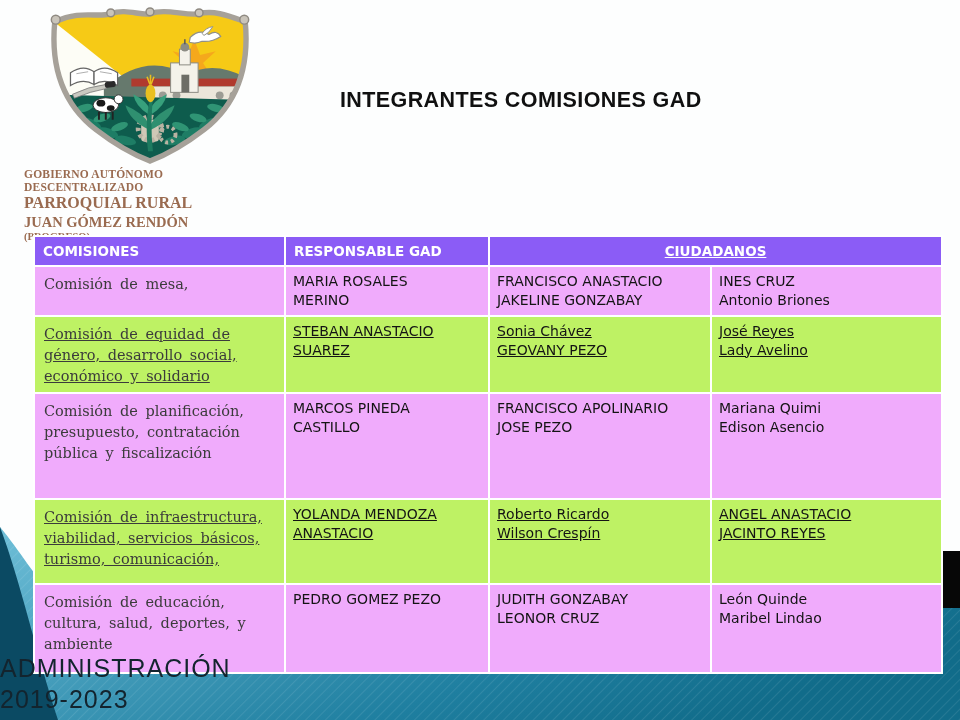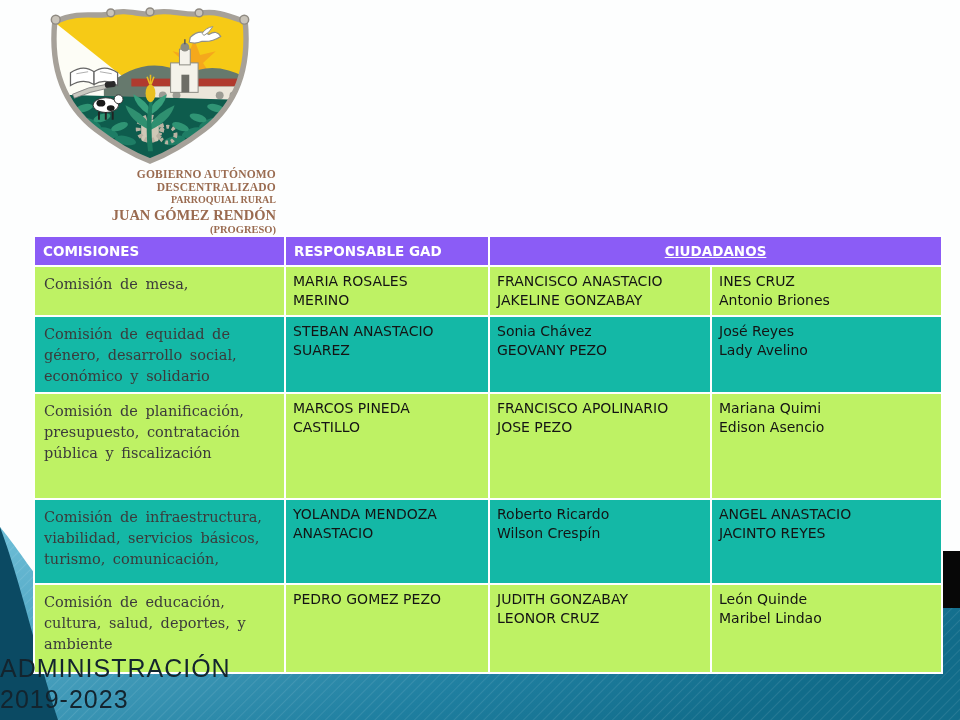--- a/index.html
+++ b/index.html
@@ -7,25 +7,25 @@
     position:relative; width:960px; height:720px; margin:0 auto;
     background:#fdfefe; overflow:hidden;
     font-family:"Liberation Sans", sans-serif;
   }
 
   
   .bottom-band { position:absolute; left:0; top:520px; width:960px; height:200px; }
   .black-box { position:absolute; left:940px; top:551px; width:20px; height:57px; background:#070707; }
 
   
-  .logo { position:absolute; left:24px; top:4px; width:252px; text-align:right; }
+  .logo { position:absolute; left:24px; top:4px; width:252px; text-align:left; }
   .logo svg.shield { display:block; margin:0 auto; }
   .logo-text { margin-top:2px; font-family:"Liberation Serif", serif; font-weight:bold; color:#9a6b50; line-height:1.15; }
   .logo-text .l1 { font-size:11.5px; letter-spacing:0.2px; }
-  .logo-text .l2 { font-size:10px; }
+  .logo-text .l2 { font-size:16px; }
   .logo-text .l3 { font-size:14.5px; margin-top:1px; }
   .logo-text .l4 { font-size:10.5px; }
 
   
   .title {
     position:absolute; left:340px; top:88px; margin:0;
     font-size:21.5px; font-weight:600; letter-spacing:0.4px; color:#101010;
     font-family:"Liberation Sans", sans-serif;
   }
 
@@ -34,22 +34,22 @@
     position:absolute; left:33px; top:235px; width:908px;
     border-collapse:collapse; table-layout:fixed; z-index:3;
   }
   .committee-table th {
     background:#8b5cf6; color:#ffffff;
     font-family:"DejaVu Sans", sans-serif; font-weight:bold; font-size:13.5px;
     text-align:left; padding:3px 8px; height:22px; border:2px solid #ffffff;
   }
   .committee-table th.center { text-align:center;text-decoration:underline; }
   .committee-table td { border:2px solid #ffffff; vertical-align:top; }
-  tr.row-odd td  { background:#bef264; }
-  tr.row-even td { background:#14b8a6; }
+  tr.row-odd td  { background:#f0abfc; }
+  tr.row-even td { background:#bef264;text-decoration:underline; }
   td.comision {
     font-family:"DejaVu Serif", serif; font-size:14.5px; color:#3b3b3b;
     padding:7px 9px 4px 9px; line-height:1.45; word-spacing:3px;
   }
   td.name {
     font-family:"DejaVu Sans", sans-serif; font-size:14px; color:#141414;
     padding:5px 7px; line-height:1.35; white-space:pre-line;
   }
   tr.r1 { height:49px; } tr.r2 { height:77px; } tr.r3 { height:106px; }
   tr.r4 { height:85px; } tr.r5 { height:89px;margin-top:44px; }
@@ -186,20 +186,21 @@
       <circle cx="211" cy="16" r="4.5" fill="#c9c4ba" stroke="#8f8a82" stroke-width="1.5"></circle>
     </svg>
     <div class="logo-text">
       <div class="l1">GOBIERNO AUTÓNOMO DESCENTRALIZADO</div>
       <div class="l2">PARROQUIAL RURAL</div>
       <div class="l3">JUAN GÓMEZ RENDÓN</div>
       <div class="l4">(PROGRESO)</div>
     </div>
   </div>
 
+  <h1 class="title">INTEGRANTES COMISIONES GAD</h1>
 
   <table class="committee-table">
     <colgroup>
       <col style="width:251px">
         <col style="width:204px">
         <col style="width:222px">
         <col style="width:231px">
     </colgroup>
     <thead>
       <tr>

